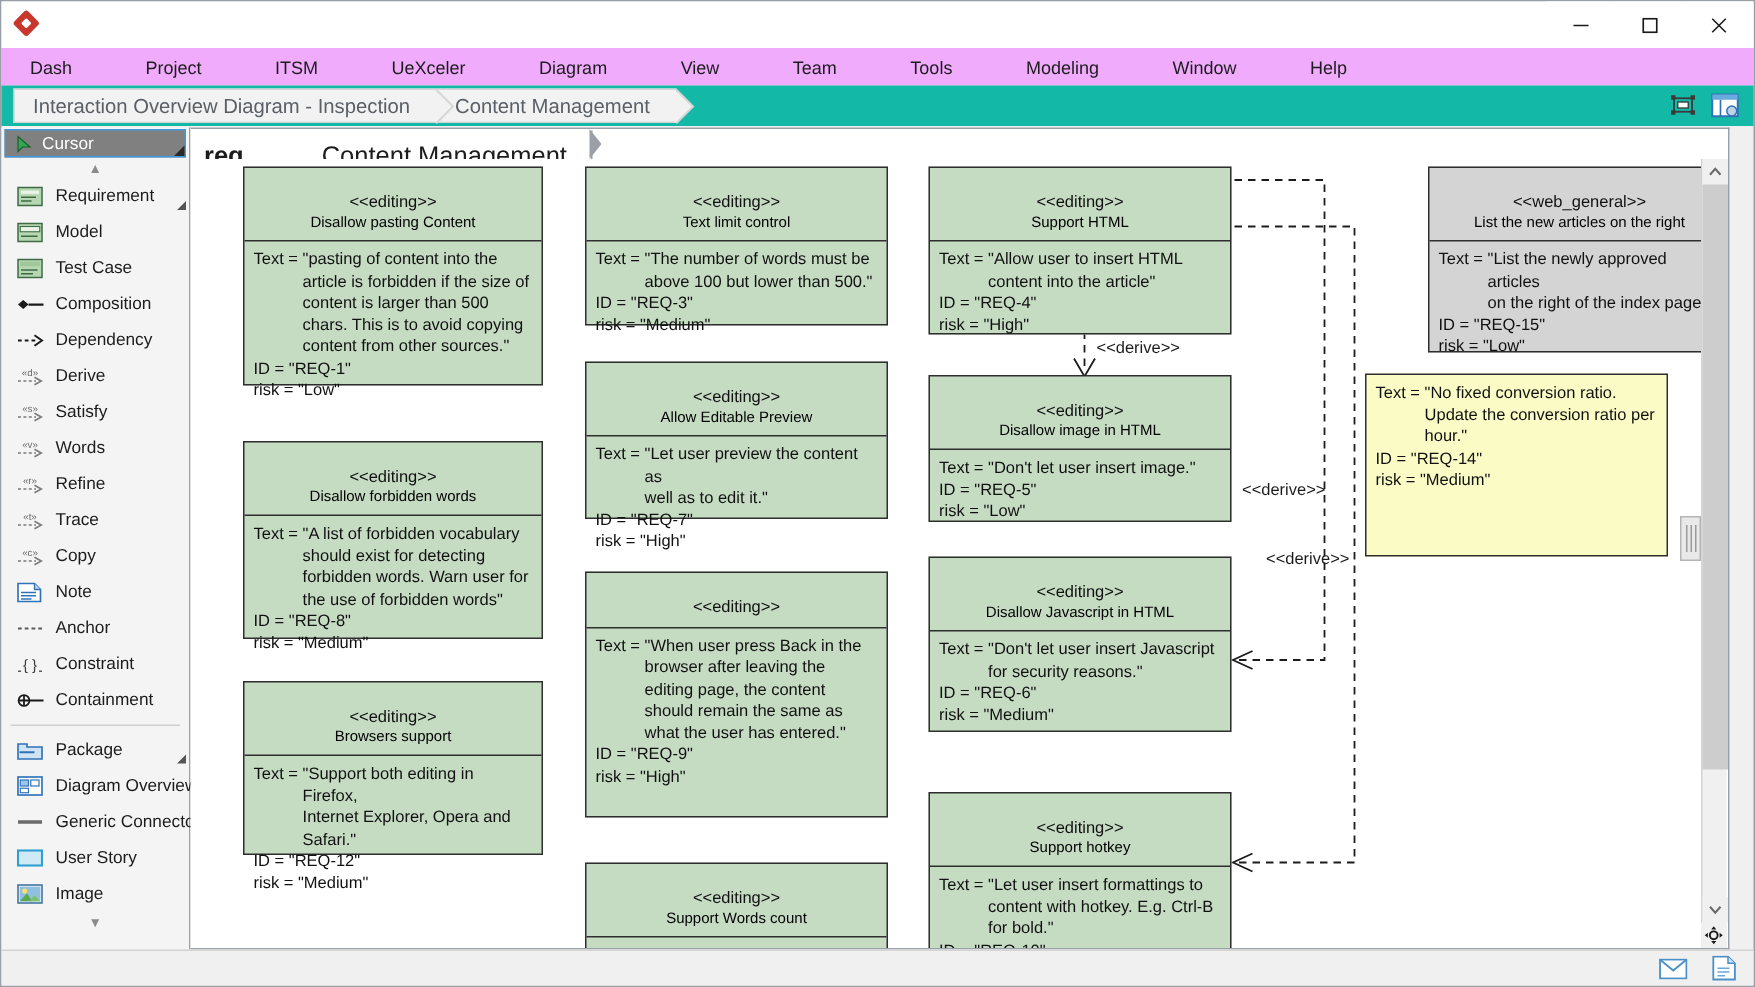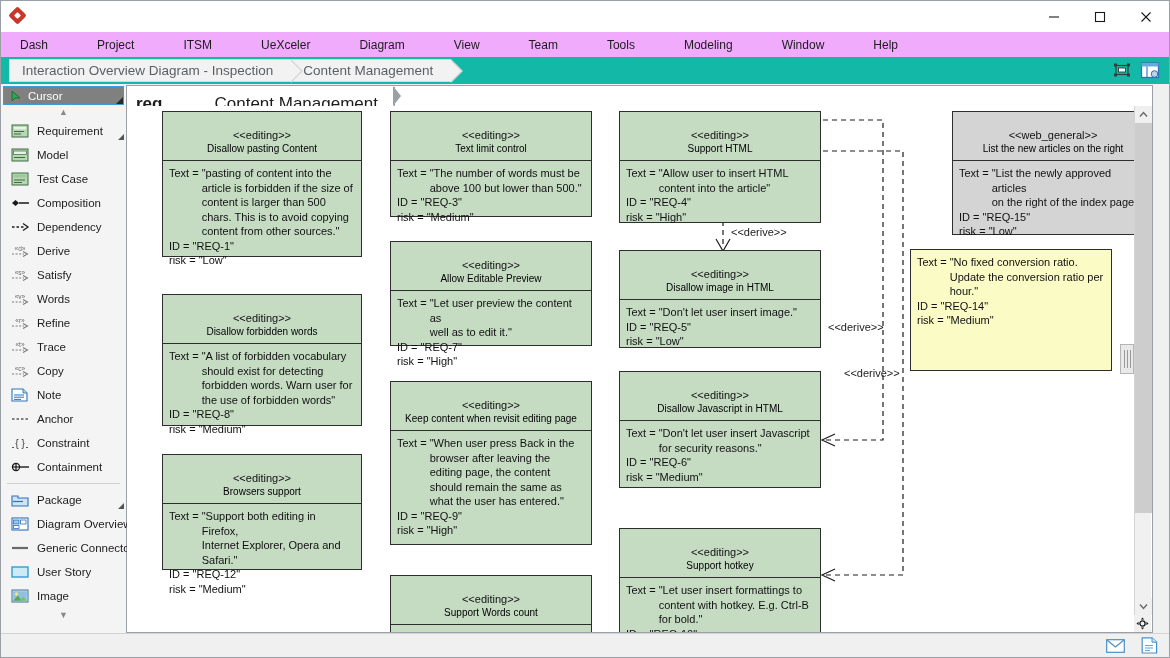--- a/index.html
+++ b/index.html
@@ -577,21 +577,20 @@
                   <span class="rb-val rb-text-val">"Let user preview the content as
 well as to edit it."</span>
                 </div>
                 <div><span>ID = </span><span>"REQ-7"</span></div>
                 <div><span>risk = </span><span>"High"</span></div>
               </div>
             </div>
             <div class="reqbox" style="left: 262px; top: 275px; width: 202px; height: 164px;">
               <div class="rb-head">
                 <div class="rb-stereo">&lt;&lt;editing&gt;&gt;</div>
-                <div class="rb-title">Keep content when revisit editing page</div>
               </div>
               <div class="rb-body">
                 <div class="rb-attr">
                   <span class="rb-key">Text = </span>
                   <span class="rb-val rb-text-val">"When user press Back in the
 browser after leaving the
 editing page, the content
 should remain the same as
 what the user has entered."</span>
                 </div>

